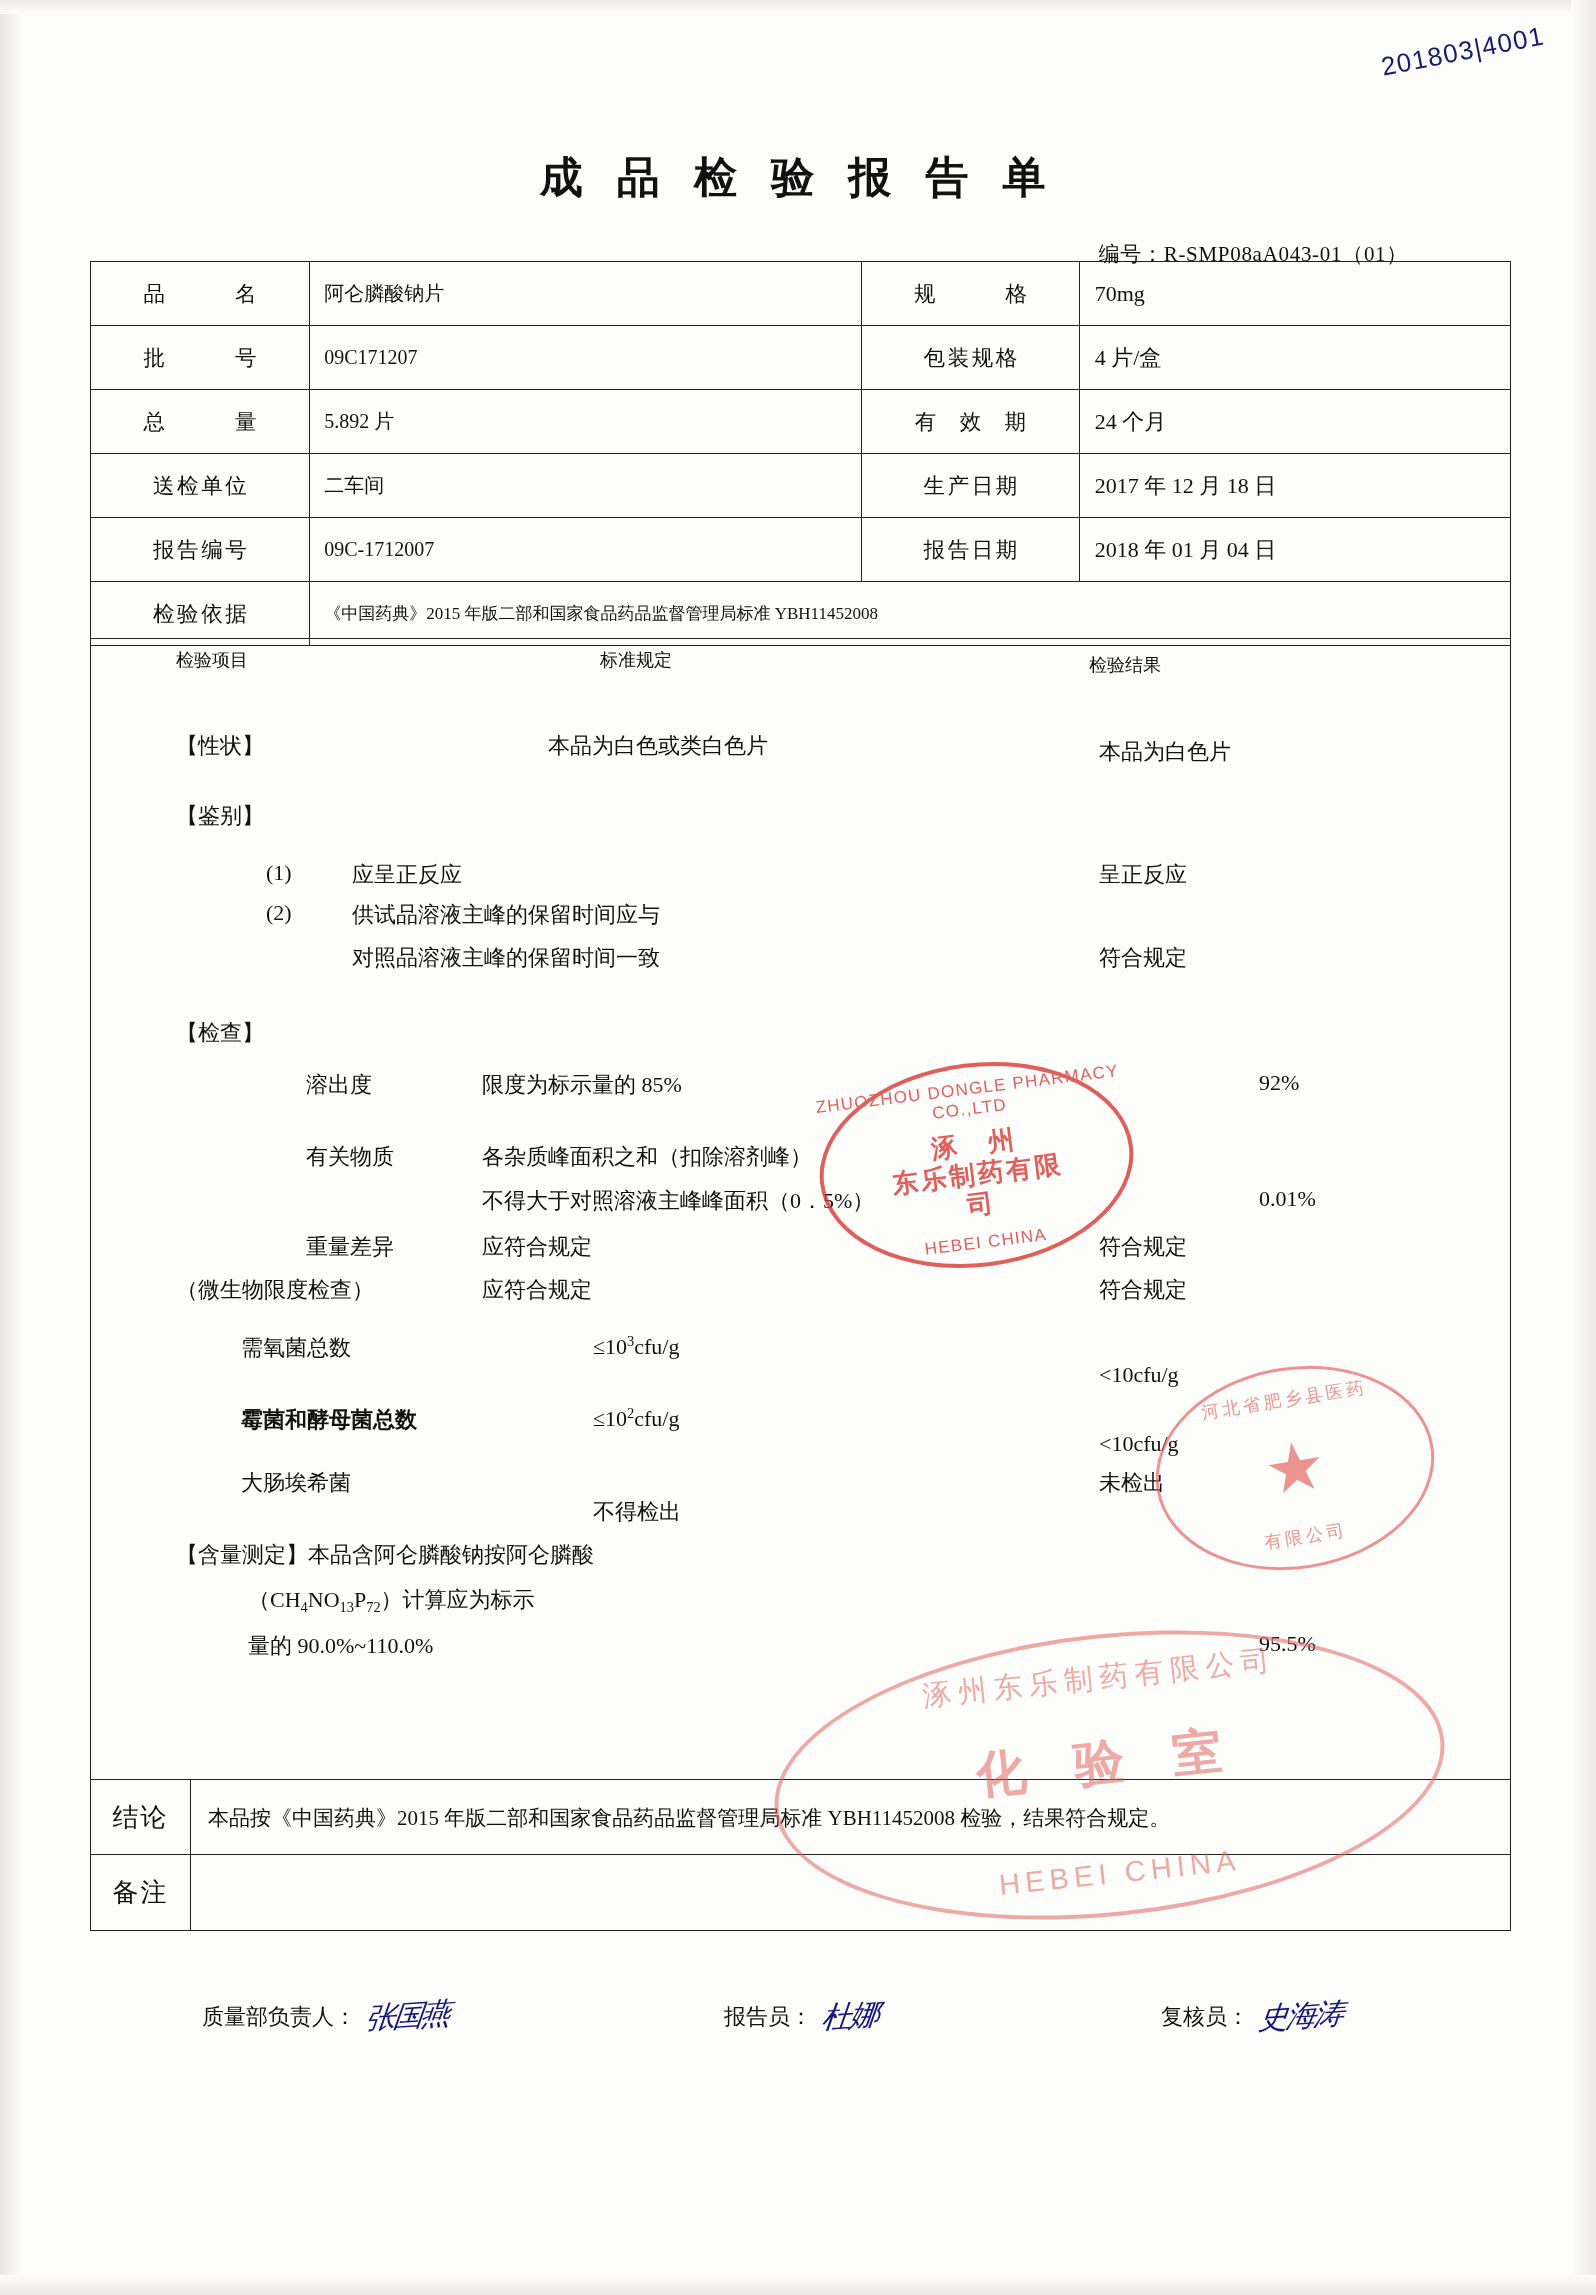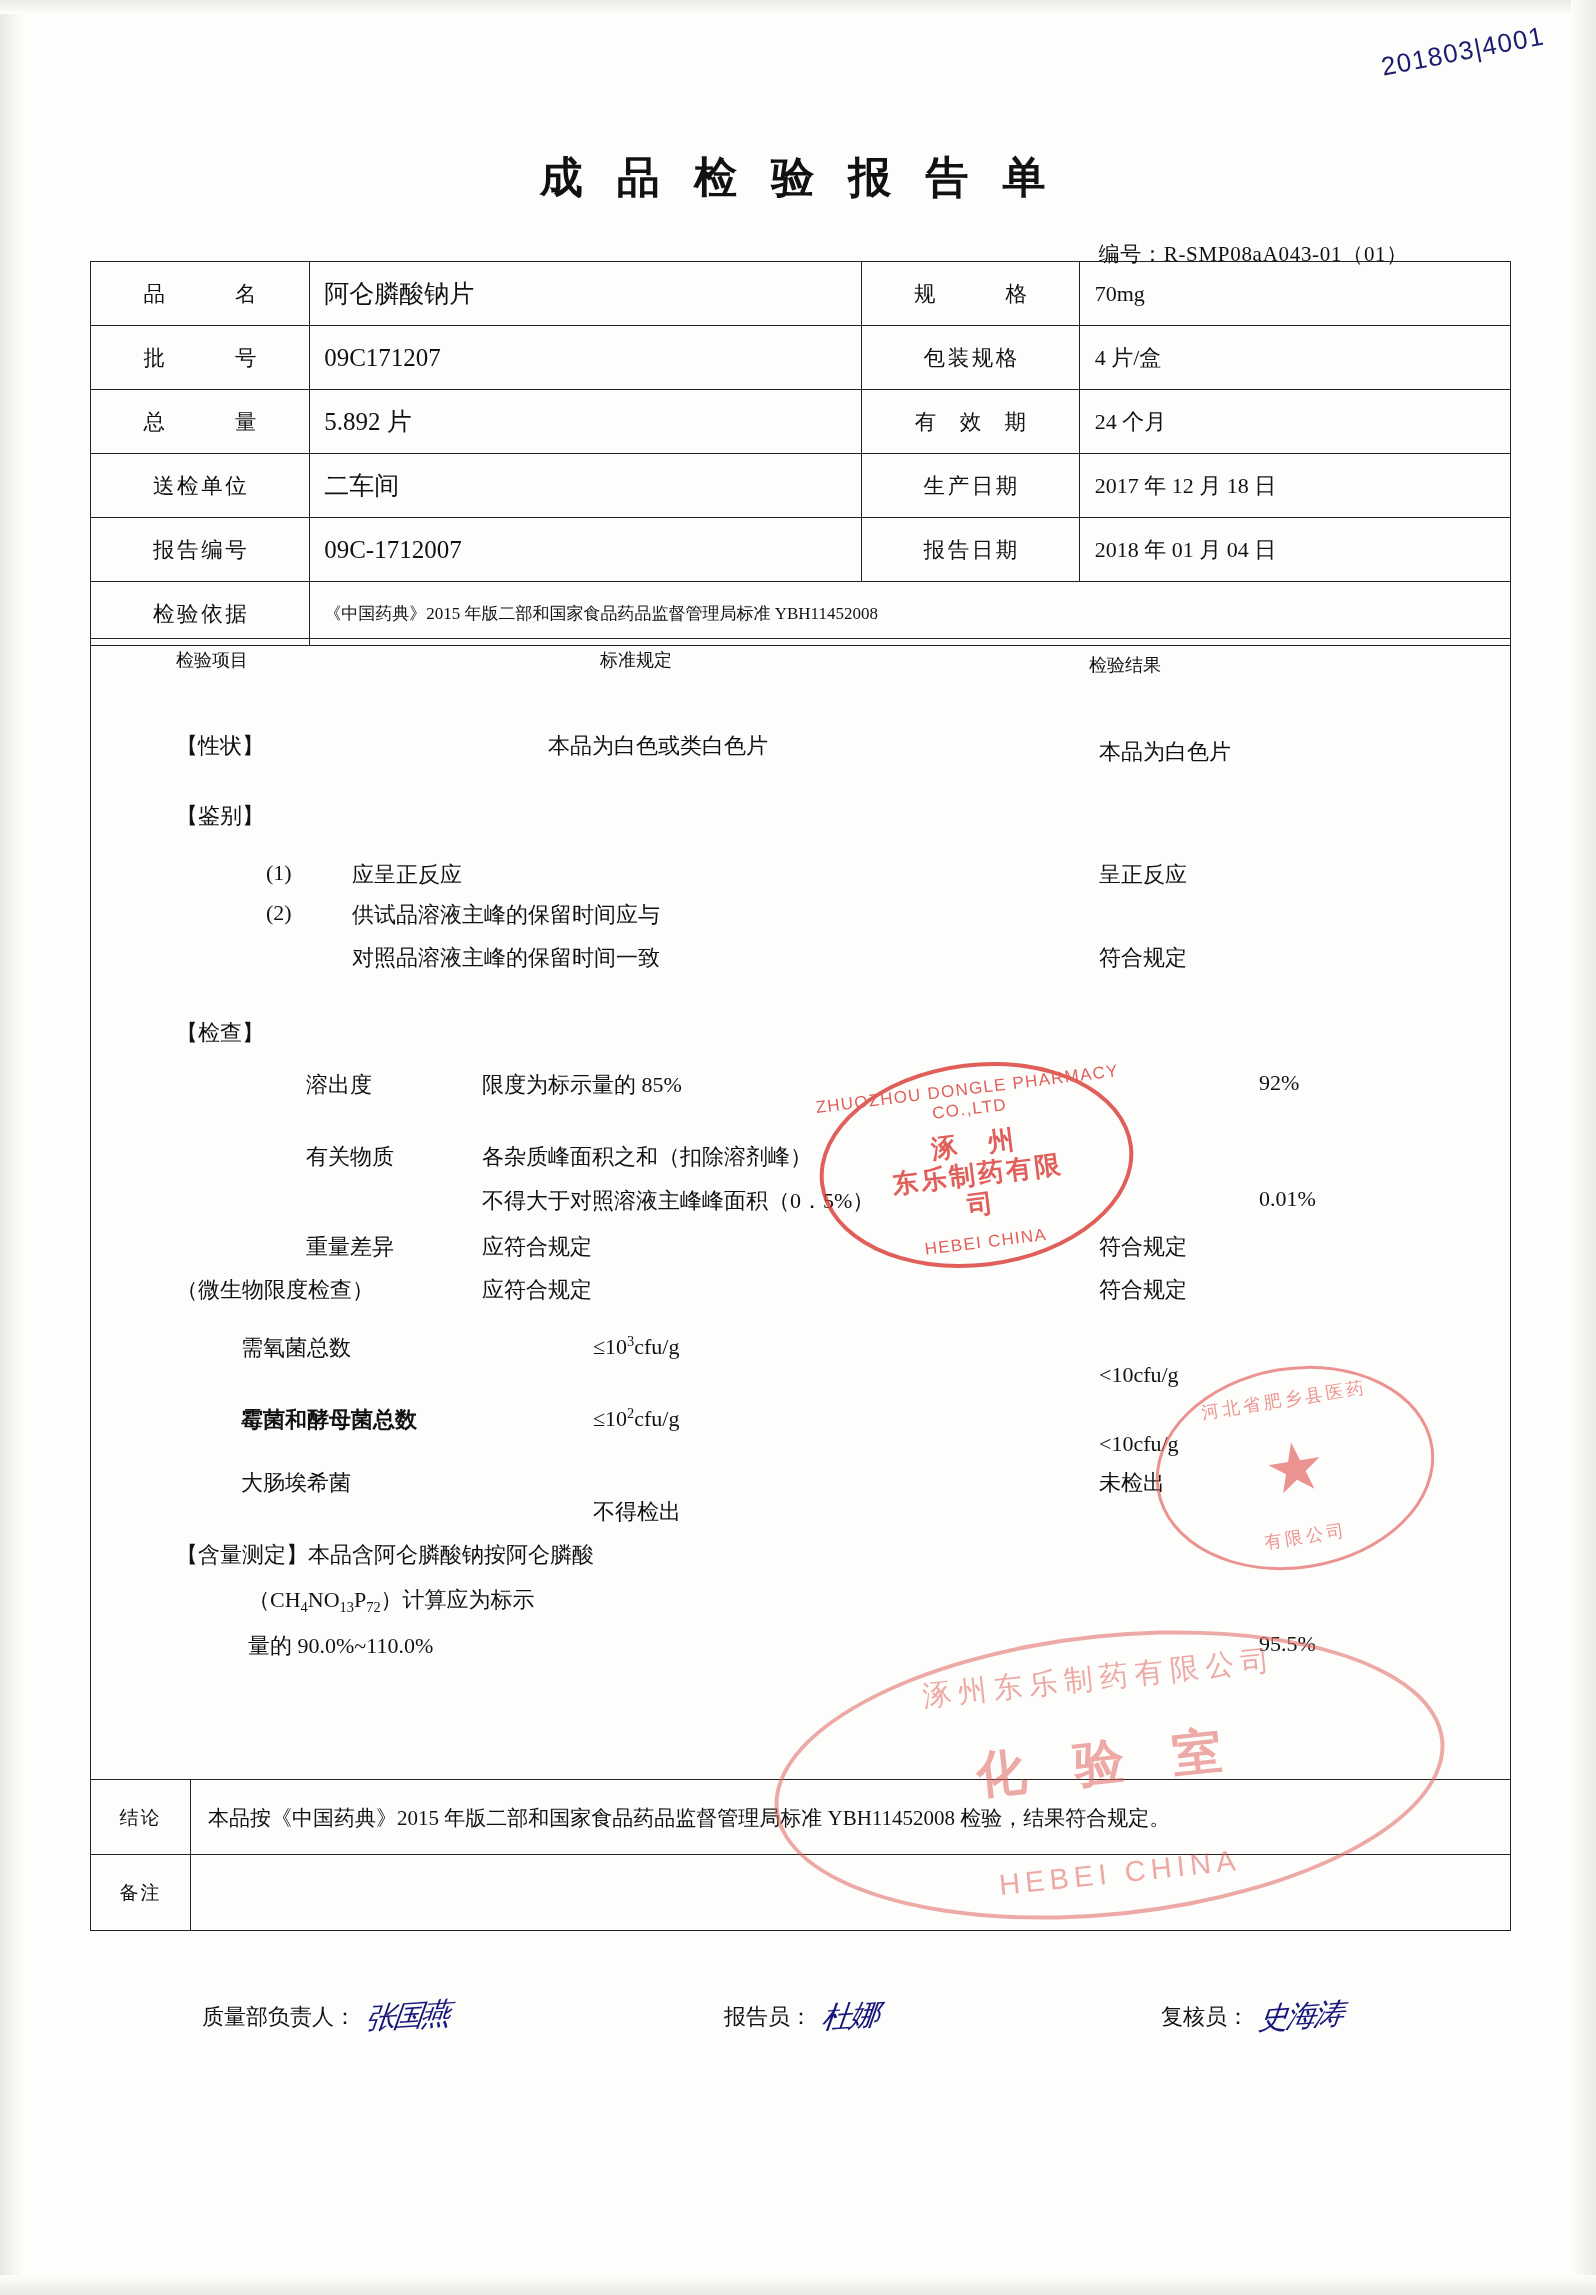--- a/index.html
+++ b/index.html
@@ -104,21 +104,21 @@
   td.lbl {
     width: 189px;
     text-align: center;
     letter-spacing: 9px;
     text-indent: 9px;
     white-space: nowrap;
   }
   td.lbl.tight { letter-spacing: 2.6px; text-indent: 2.6px; }
   td.val {
     width: 522px;
-    font-size: 25px;
+    font-size: 20px;
   }
   td.lbl2 {
     width: 189px;
     text-align: center;
     letter-spacing: 9px;
     text-indent: 9px;
     white-space: nowrap;
   }
   td.lbl2.tight { letter-spacing: 2.6px; text-indent: 2.6px; }
   td.val2 { font-size: 22px; }
@@ -166,21 +166,21 @@
     height: 75px;
   }
   .concl-row { bottom: 75px; }
   .remark-row { bottom: 0; }
   .rl {
     position: absolute;
     left: 0; top: 0; bottom: 0;
     width: 99px;
     border-right: 1.3px solid #222;
     display: flex; align-items: center; justify-content: center;
-    font-size: 19px;
+    font-size: 26px;
     letter-spacing: 2px;
   }
   .rv {
     position: absolute;
     left: 99px; right: 0; top: 0; bottom: 0;
     display: flex; align-items: center;
     padding-left: 18px;
     font-size: 21px;
   }
 

